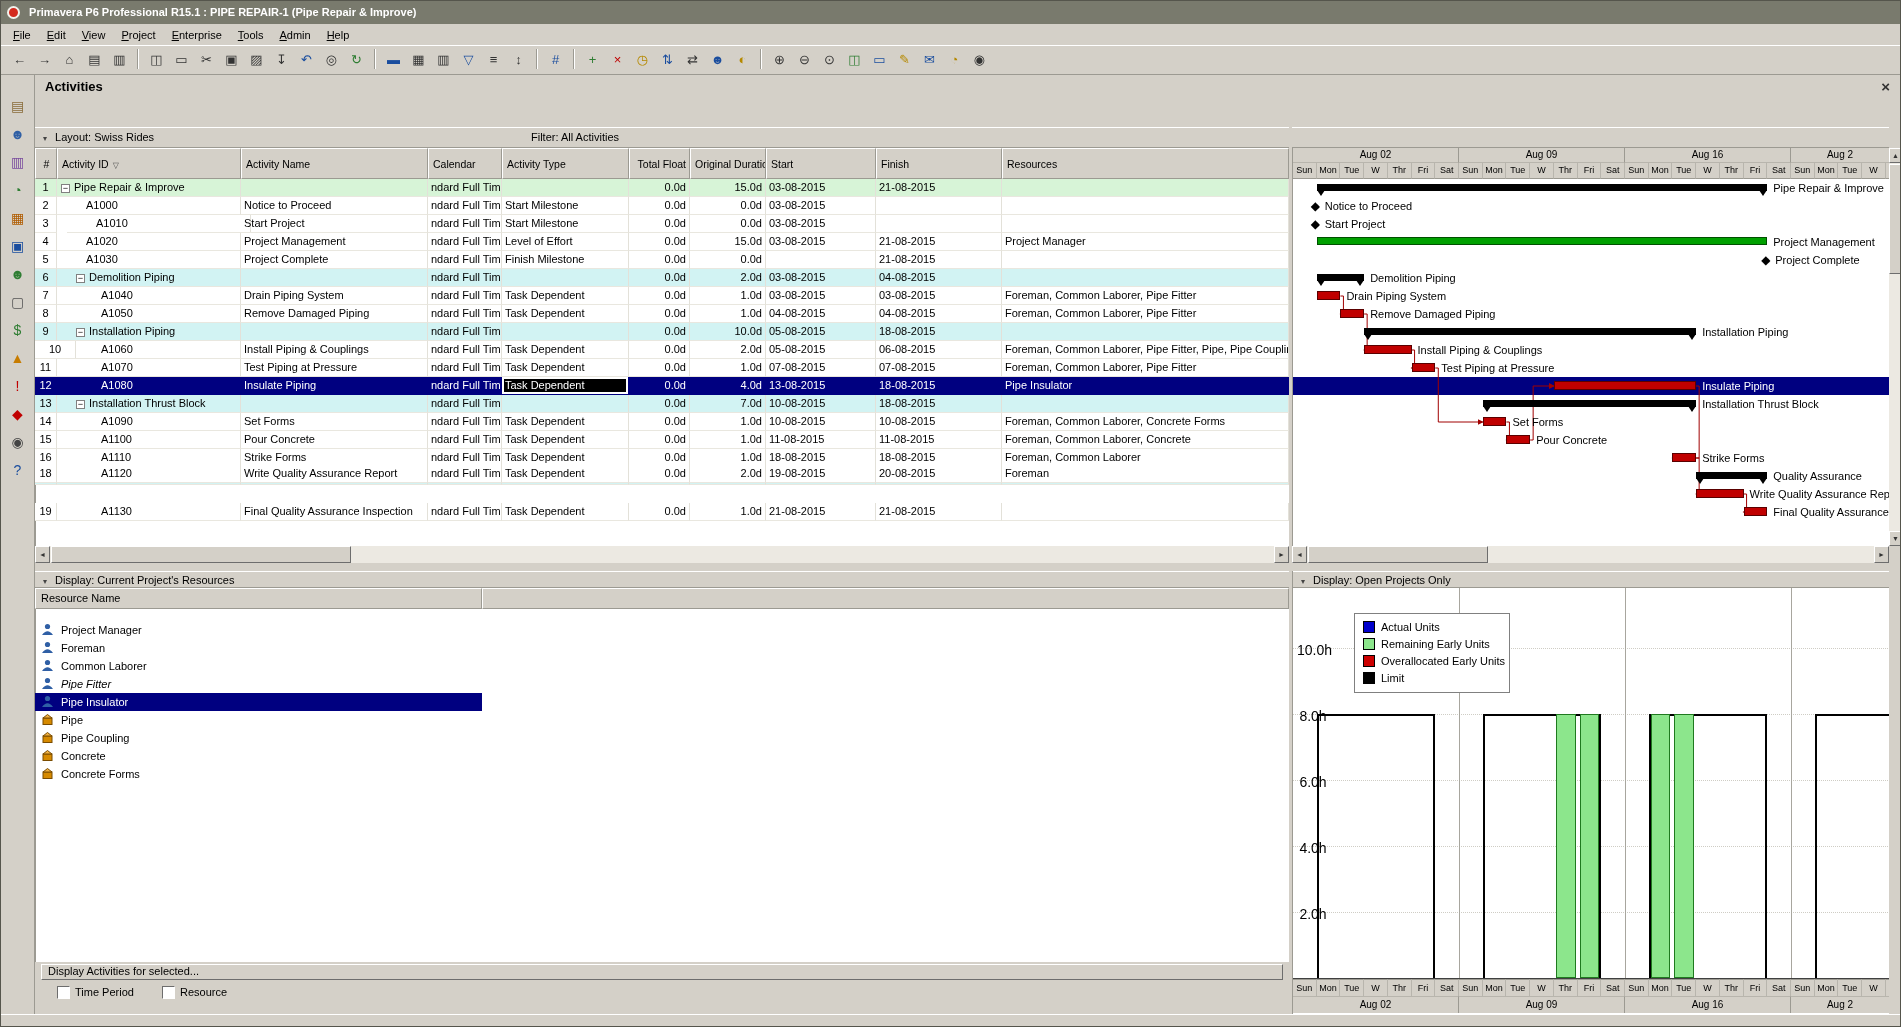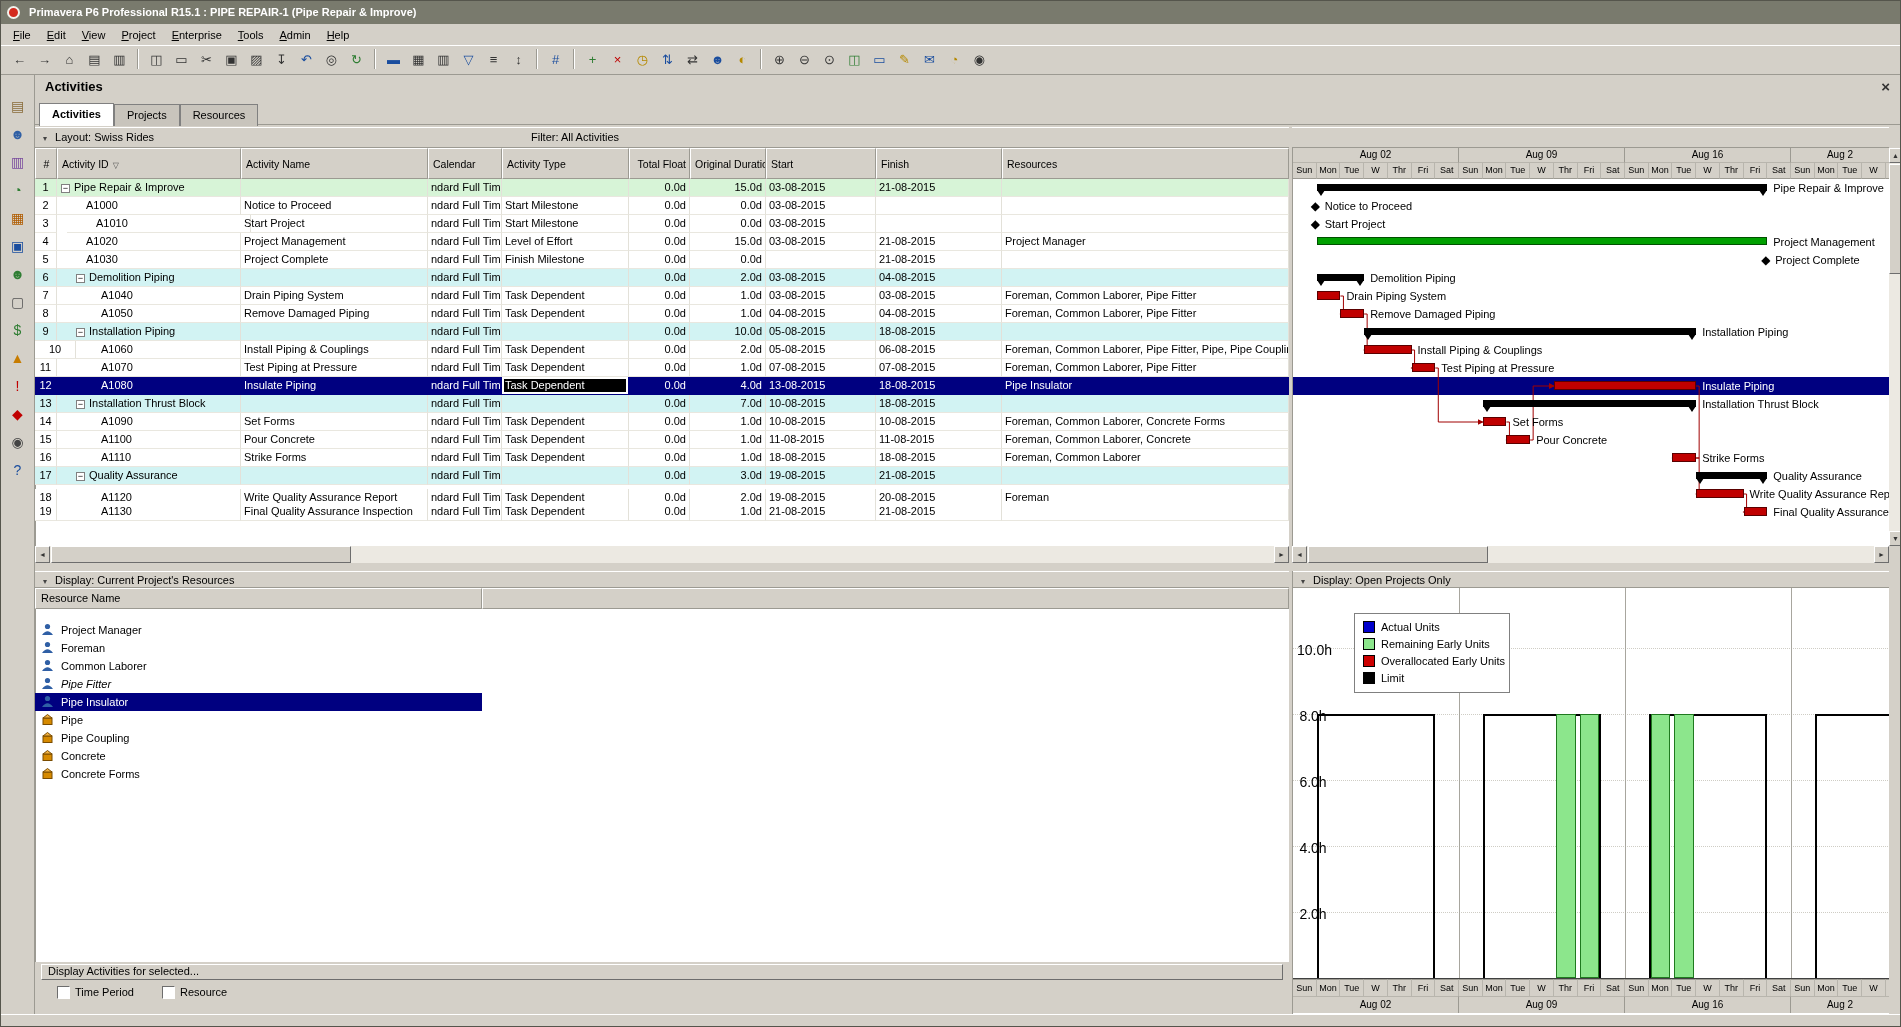--- a/index.html
+++ b/index.html
@@ -126,21 +126,20 @@
     <span class="logo"></span>
     <span>Primavera P6 Professional R15.1 : PIPE REPAIR-1 (Pipe Repair &amp; Improve)</span>
   </div>
   <div class="menubar" id="menubar"><span class="menu-item"><u>F</u>ile</span><span class="menu-item"><u>E</u>dit</span><span class="menu-item"><u>V</u>iew</span><span class="menu-item"><u>P</u>roject</span><span class="menu-item"><u>E</u>nterprise</span><span class="menu-item"><u>T</u>ools</span><span class="menu-item"><u>A</u>dmin</span><span class="menu-item"><u>H</u>elp</span></div>
   <div class="toolbar" id="toolbar"><span class="tb-btn"><span>←</span></span><span class="tb-btn"><span>→</span></span><span class="tb-btn"><span>⌂</span></span><span class="tb-btn"><span>▤</span></span><span class="tb-btn"><span>▥</span></span><span class="tb-sep"></span><span class="tb-btn"><span>◫</span></span><span class="tb-btn"><span>▭</span></span><span class="tb-btn"><span>✂</span></span><span class="tb-btn"><span>▣</span></span><span class="tb-btn"><span>▨</span></span><span class="tb-btn"><span>↧</span></span><span class="tb-btn"><span style="color: rgb(26, 77, 158);">↶</span></span><span class="tb-btn"><span>◎</span></span><span class="tb-btn"><span style="color: rgb(46, 125, 50);">↻</span></span><span class="tb-sep"></span><span class="tb-btn"><span style="color: rgb(26, 77, 158);">▬</span></span><span class="tb-btn"><span>▦</span></span><span class="tb-btn"><span>▥</span></span><span class="tb-btn"><span style="color: rgb(26, 77, 158);">▽</span></span><span class="tb-btn"><span>≡</span></span><span class="tb-btn"><span>↕</span></span><span class="tb-sep"></span><span class="tb-btn"><span style="color: rgb(26, 77, 158);">#</span></span><span class="tb-sep"></span><span class="tb-btn"><span style="color: rgb(46, 125, 50);">+</span></span><span class="tb-btn"><span style="color: rgb(192, 0, 0);">×</span></span><span class="tb-btn"><span style="color: rgb(181, 137, 0);">◷</span></span><span class="tb-btn"><span style="color: rgb(26, 77, 158);">⇅</span></span><span class="tb-btn"><span>⇄</span></span><span class="tb-btn"><span style="color: rgb(26, 77, 158);">☻</span></span><span class="tb-btn"><span style="color: rgb(181, 137, 0);">◐</span></span><span class="tb-sep"></span><span class="tb-btn"><span>⊕</span></span><span class="tb-btn"><span>⊖</span></span><span class="tb-btn"><span>⊙</span></span><span class="tb-btn"><span style="color: rgb(46, 125, 50);">◫</span></span><span class="tb-btn"><span style="color: rgb(26, 77, 158);">▭</span></span><span class="tb-btn"><span style="color: rgb(181, 137, 0);">✎</span></span><span class="tb-btn"><span style="color: rgb(26, 77, 158);">✉</span></span><span class="tb-btn"><span style="color: rgb(181, 137, 0);">◔</span></span><span class="tb-btn"><span>◉</span></span></div>
 
   <div class="pagehdr">
     <span class="pt">Activities</span>
     <span class="closex">×</span>
   </div>
-  <div class="tabbar" id="tabbar"><span style="display:inline-block;width:38px;"></span><span class="tab active">Activities</span><span class="tab">Projects</span><span class="tab">Resources</span></div>
   <div class="dirbar" id="dirbar">
       <div class="dir-btn"><span style="color: rgb(138, 109, 59);">▤</span></div>
       <div class="dir-btn"><span style="color: rgb(47, 95, 165);">☻</span></div>
       <div class="dir-btn"><span style="color: rgb(122, 76, 158);">▥</span></div>
       <div class="dir-btn"><span style="color: rgb(46, 125, 50);">◔</span></div>
       <div class="dir-btn"><span style="color: rgb(176, 92, 0);">▦</span></div>
       <div class="dir-btn"><span style="color: rgb(26, 77, 158);">▣</span></div>
       <div class="dir-btn"><span style="color: rgb(46, 125, 50);">☻</span></div>
       <div class="dir-btn"><span style="color: rgb(85, 85, 85);">▢</span></div>
       <div class="dir-btn"><span style="color: rgb(46, 125, 50);">$</span></div>
@@ -368,21 +367,21 @@
         <div class="cellspan" style="left: 22px; width: 184px; padding-left: 19px;"><span class="expander">−</span><span>Quality Assurance</span></div>
         <div class="cellspan" style="left: 206px; width: 187px;"></div>
         <div class="cellspan" style="left: 393px; width: 74px;">ndard Full Time</div>
         <div class="cellspan" style="left: 467px; width: 127px;"></div>
         <div class="cellspan" style="left: 594px; width: 61px; text-align: right;">0.0d</div>
         <div class="cellspan" style="left: 655px; width: 76px; text-align: right;">3.0d</div>
         <div class="cellspan" style="left: 731px; width: 110px;">19-08-2015</div>
         <div class="cellspan" style="left: 841px; width: 126px;">21-08-2015</div>
         <div class="cellspan" style="left: 967px; width: 287px;"></div>
       </div>
-      <div class="trow" style="top: 488px; text-decoration: underline;">
+      <div class="trow" style="top: 464px; text-decoration: underline;">
         <div class="cellspan" style="left: 0px; width: 22px; text-align: center;">18</div>
         <div class="cellspan" style="left: 22px; width: 184px; padding-left: 44px;"><span>A1120</span></div>
         <div class="cellspan" style="left: 206px; width: 187px;">Write Quality Assurance Report</div>
         <div class="cellspan" style="left: 393px; width: 74px;">ndard Full Time</div>
         <div class="cellspan" style="left: 467px; width: 127px;">Task Dependent</div>
         <div class="cellspan" style="left: 594px; width: 61px; text-align: right;">0.0d</div>
         <div class="cellspan" style="left: 655px; width: 76px; text-align: right;">2.0d</div>
         <div class="cellspan" style="left: 731px; width: 110px;">19-08-2015</div>
         <div class="cellspan" style="left: 841px; width: 126px;">20-08-2015</div>
         <div class="cellspan" style="left: 967px; width: 287px;">Foreman</div>

